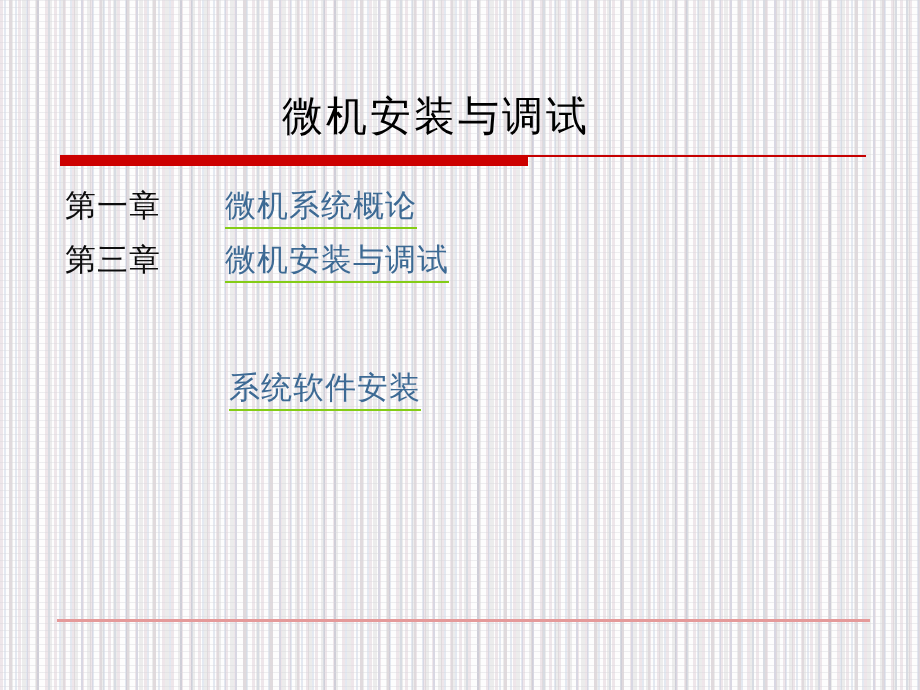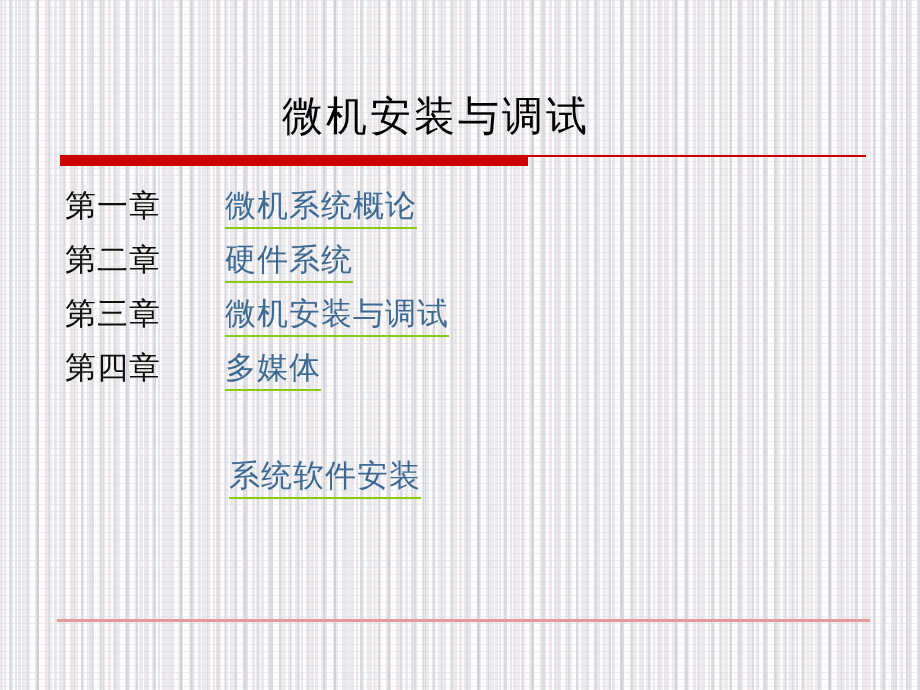--- a/index.html
+++ b/index.html
@@ -134,21 +134,21 @@
     top: 0;
     font-size: 31px;
     line-height: 42px;
     color: #3d6a94;
     letter-spacing: 1px;
     text-decoration: none;
     border-bottom: 2px solid #84cc16;
     padding-bottom: 0px;
     cursor: pointer;
   }
-  .toc-row.indented .ch-link { left: 229px; }
+  .toc-row.indented .ch-link { left: 229px; margin-top: 20px; }
 
   .rule-bottom {
     position: absolute;
     left: 57px;
     top: 619px;
     width: 813px;
     height: 3px;
     background-color: #e59a9a;
   }
 </style>
@@ -169,34 +169,26 @@
     <div class="rule-thin"></div>
     <div class="rule-thick"></div>
 
     <div class="toc">
 
       <div class="toc-row">
         <span class="ch-label">第一章</span>
         <a class="ch-link" href="#">微机系统概论</a>
       </div>
 
-      <div class="toc-row">
-        <span class="ch-label">第二章</span>
-        <a class="ch-link" href="#">硬件系统</a>
-      </div>
 
       <div class="toc-row">
         <span class="ch-label">第三章</span>
         <a class="ch-link" href="#">微机安装与调试</a>
       </div>
 
-      <div class="toc-row">
-        <span class="ch-label">第四章</span>
-        <a class="ch-link" href="#">多媒体</a>
-      </div>
 
       <div class="toc-row">
       </div>
 
       <div class="toc-row indented">
         <a class="ch-link" href="#">系统软件安装</a>
       </div>
 
     </div>
 

